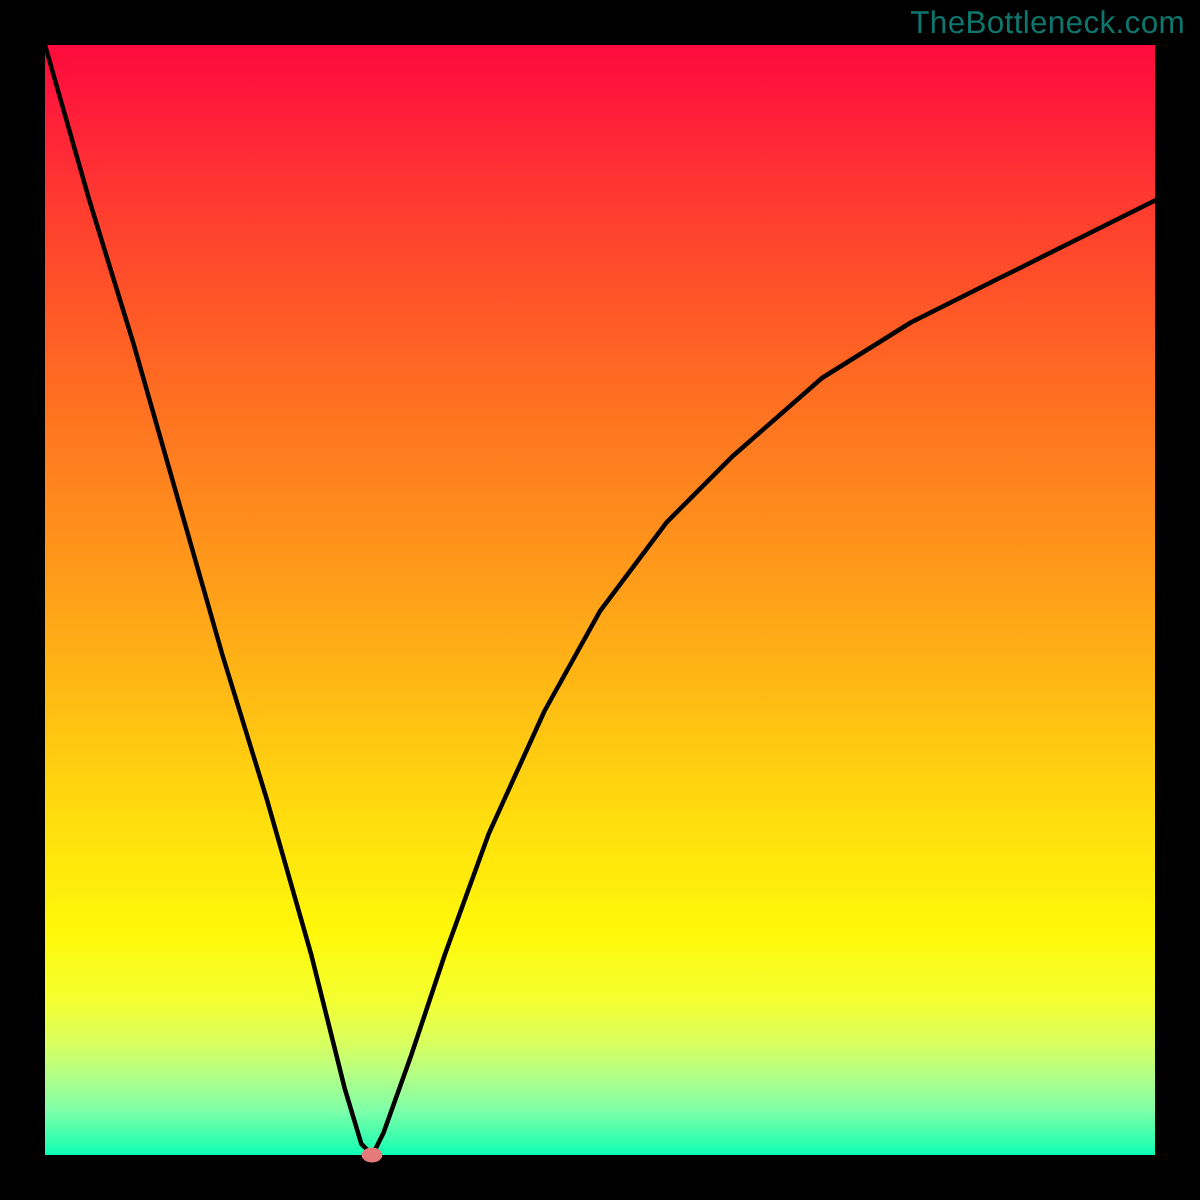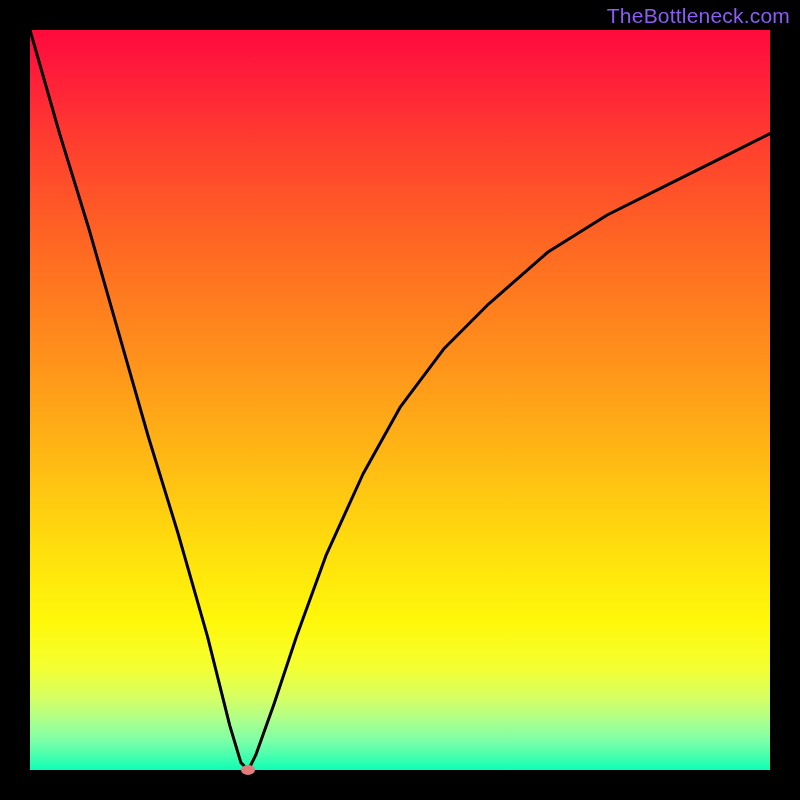--- a/index.html
+++ b/index.html
@@ -52,21 +52,21 @@
     width: 14px;
     height: 10px;
     border-radius: 50%;
     background: #e47a7a;
     transform: translate(-50%, -50%);
   }
   .watermark {
     position: absolute;
     top: 4px;
     right: 10px;
-    color: #8b5cf6;
+    color: #0f766e;
     font-size: 21px;
     letter-spacing: 0.2px;
   }
 </style>
 </head>
 <body>
 
 <div class="frame">
   <div class="plot-area">
     <svg class="curve" viewBox="0 0 740 740" preserveAspectRatio="none">

